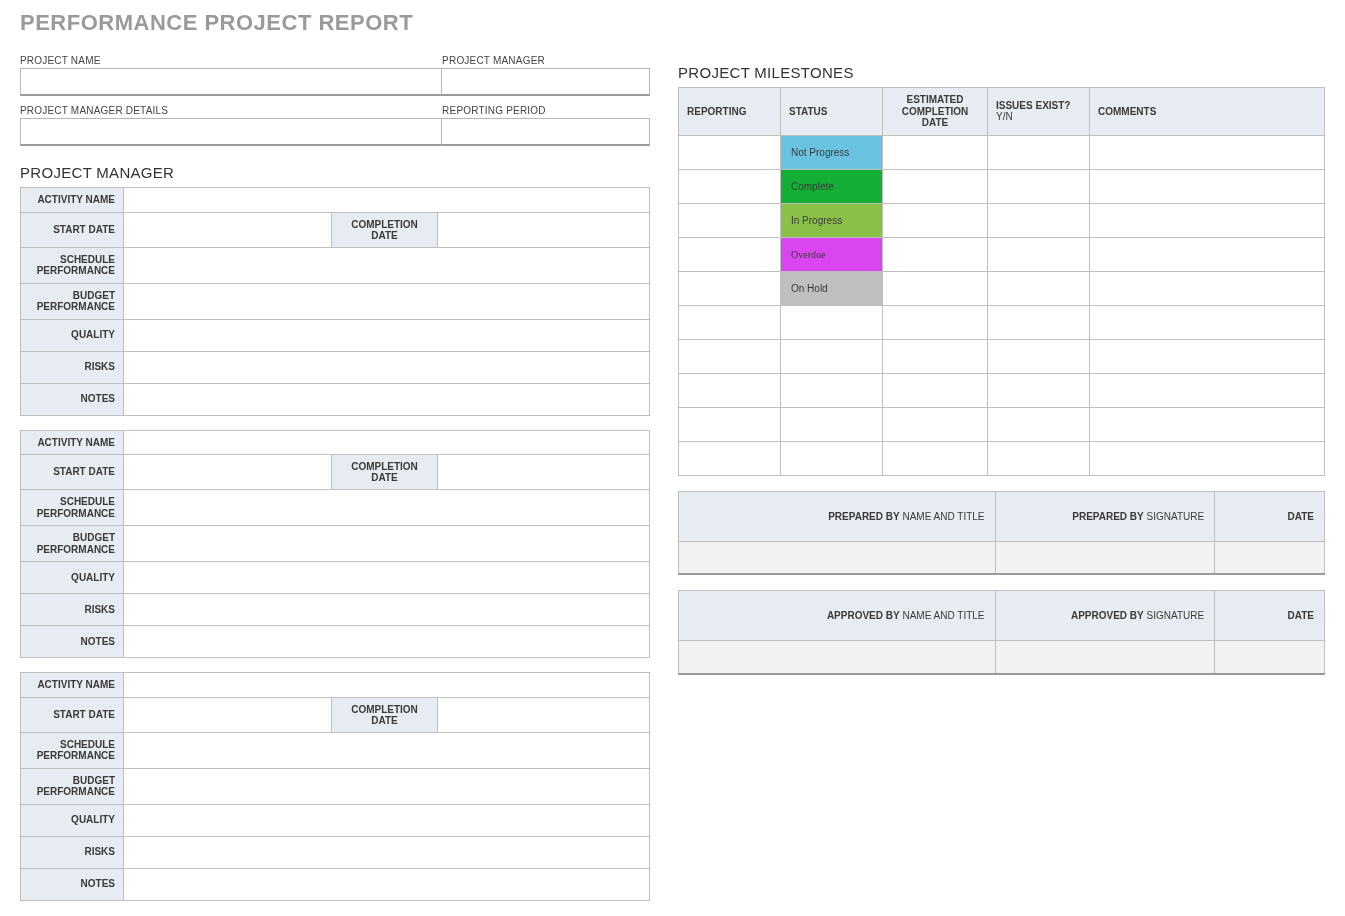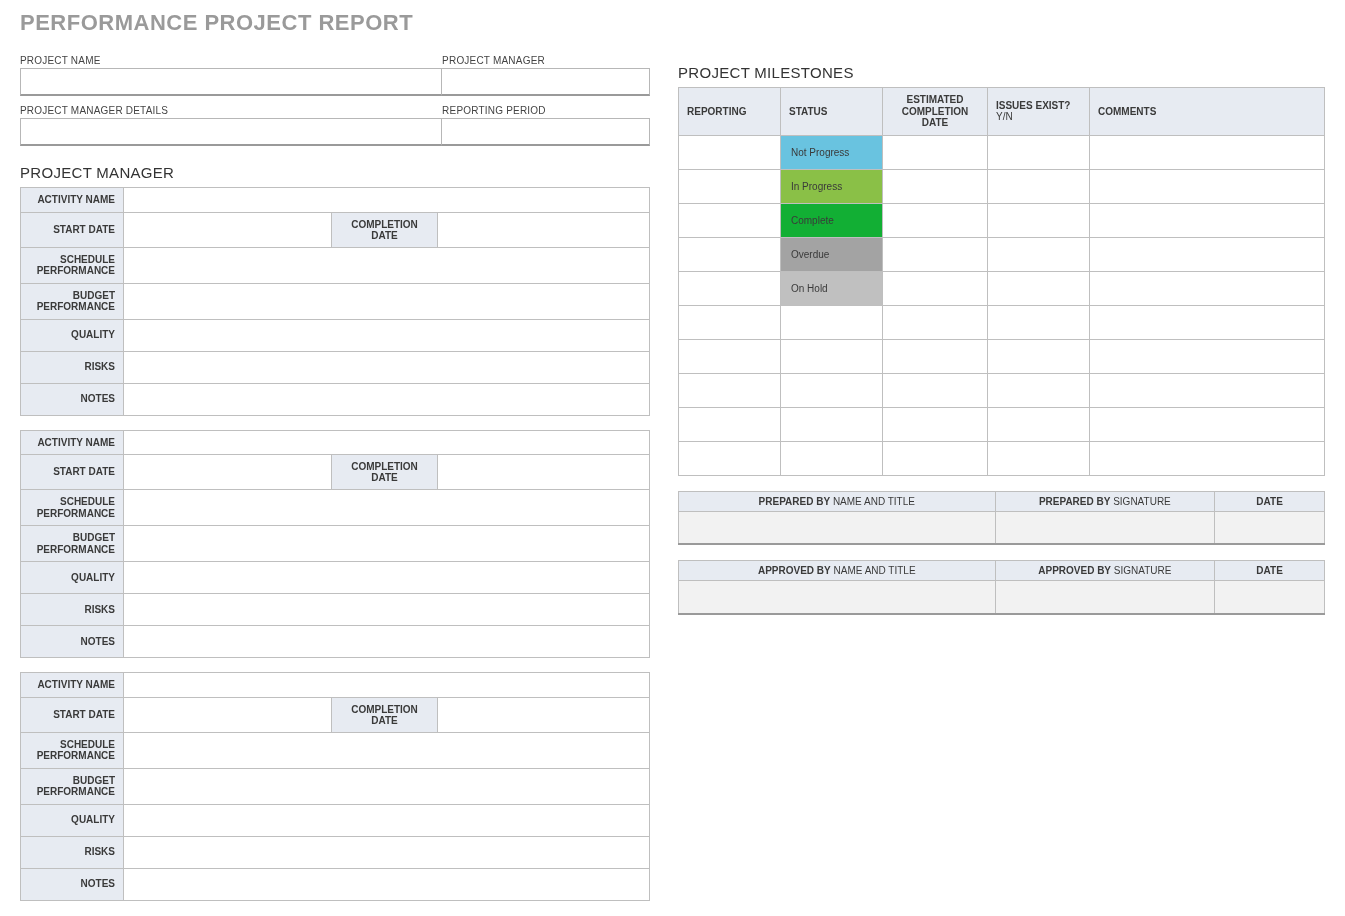--- a/index.html
+++ b/index.html
@@ -108,42 +108,42 @@
   .milestones td {
     border: 1px solid #bfbfbf;
     height: 34px;
     padding: 0 10px;
     font-size: 10px;
   }
   .status-cell { }
   .status-notstarted { background: #69c3e0; }
   .status-inprogress { background: #8ac047; }
   .status-complete   { background: #12af34; }
-  .status-overdue    { background: #a3a3a3; }
+  .status-overdue    { background: #d946ef; font-family: Liberation Serif, serif; }
   .status-onhold     { background: #c0c0c0; }
   .milestones td input {
     width: 100%;
     border: none;
     background: transparent;
     font-size: 11px;
   }
 
   
   .sig {
     width: 100%;
     border-collapse: collapse;
     margin-top: 15px;
   }
   .sig th {
     border: 1px solid #bfbfbf;
     background: #e7ebf2;
     font-size: 10px;
     font-weight: 400;
-    padding: 4px 10px;
-    text-align: center;
+    padding: 19px 10px;
+    text-align: right;
   }
   .sig th .bold { font-weight: 700; }
   .sig td {
     border: 1px solid #bfbfbf;
     border-bottom: 2px solid #9a9a9a;
     background: #f2f2f2;
     height: 33px;
   }
   .sig td input {
     width: 100%;
@@ -322,28 +322,28 @@
       <tbody id="milestones-body">
           <tr>
             <td><input style=""></td>
             <td class="status-cell status-notstarted">Not Progress</td>
             <td><input style=""></td>
             <td><input style=""></td>
             <td><input style=""></td>
           </tr>
           <tr>
             <td><input style=""></td>
+            <td class="status-cell status-complete">Complete</td>
+            <td><input style=""></td>
+            <td><input style=""></td>
+            <td><input style=""></td>
+          </tr>
+          <tr>
+            <td><input style=""></td>
             <td class="status-cell status-inprogress">In Progress</td>
-            <td><input style=""></td>
-            <td><input style=""></td>
-            <td><input style=""></td>
-          </tr>
-          <tr>
-            <td><input style=""></td>
-            <td class="status-cell status-complete">Complete</td>
             <td><input style=""></td>
             <td><input style=""></td>
             <td><input style=""></td>
           </tr>
           <tr>
             <td><input style=""></td>
             <td class="status-cell status-overdue">Overdue</td>
             <td><input style=""></td>
             <td><input style=""></td>
             <td><input style=""></td>

